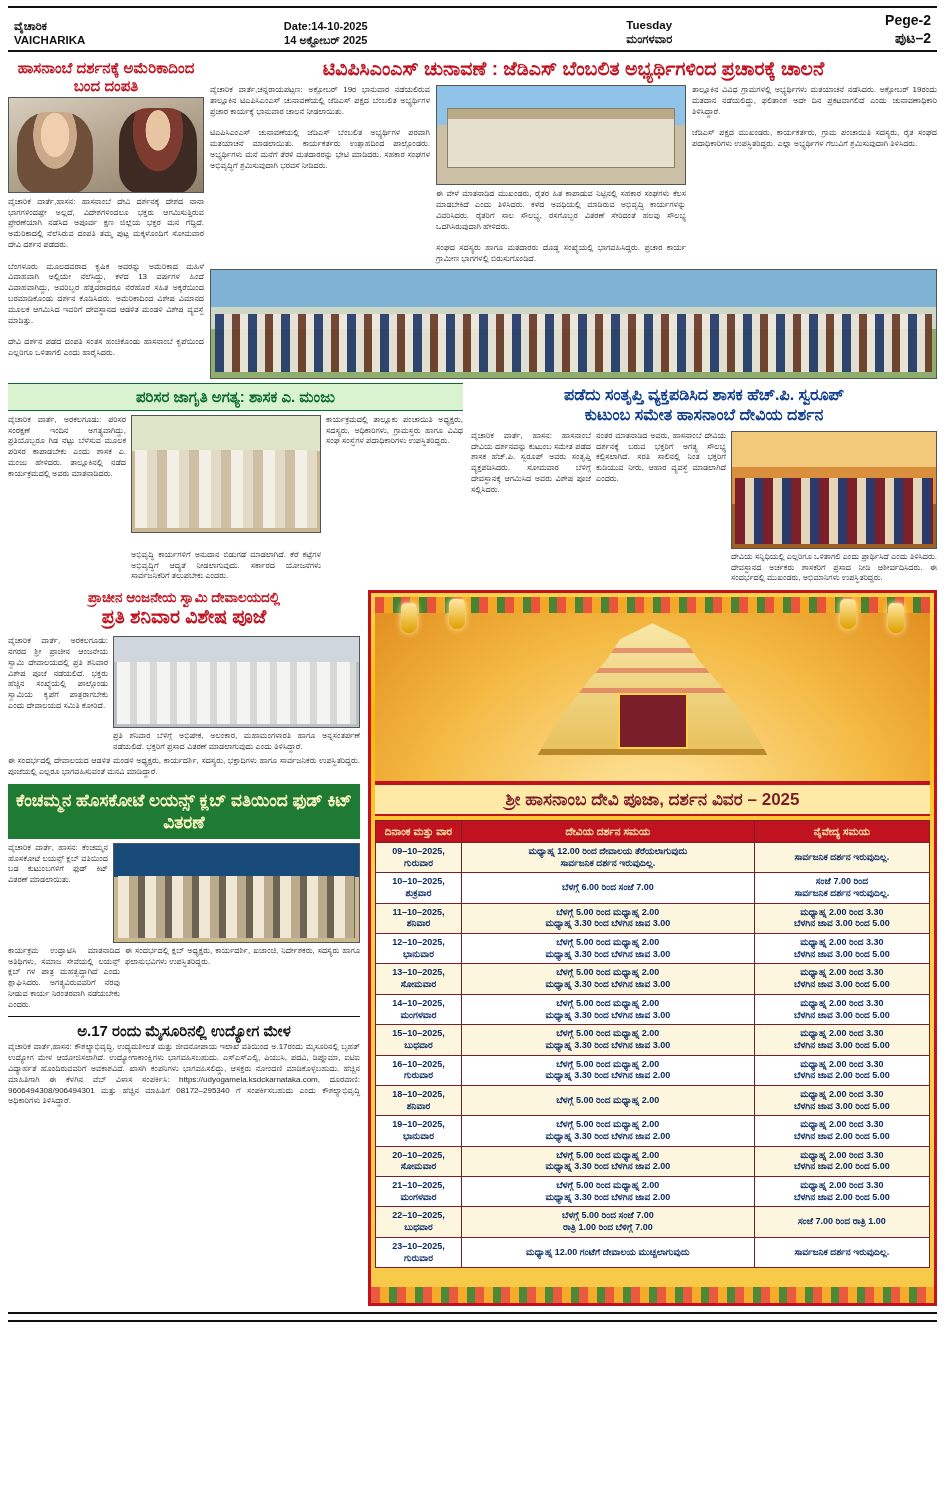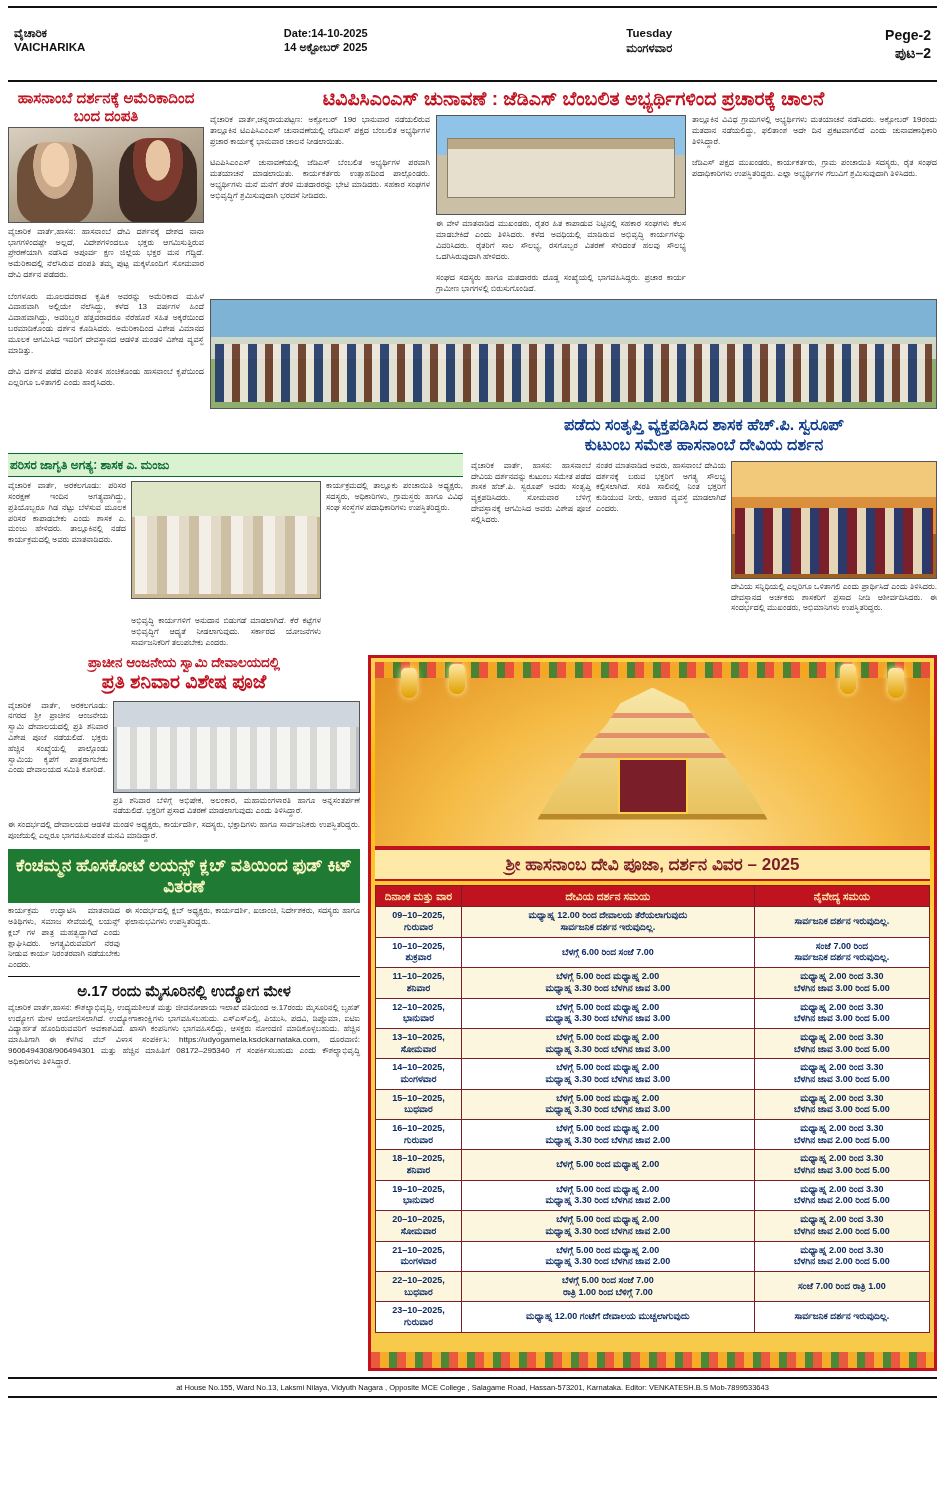--- a/index.html
+++ b/index.html
@@ -13,22 +13,22 @@
   }
   .page {
     width:945px; height:1507px;
     padding:6px 8px 0 8px;
     position:relative;
   }
   
   .masthead {
     border-top:2px solid #111;
     border-bottom:2px solid #111;
-    display:flex; align-items:flex-start;
-    padding:18px 6px;
+    display:flex; align-items:flex-end;
+    padding:3px 6px;
     font-size:11px;
   }
   .mast-left { width:150px; font-weight:bold; line-height:1.25; font-size:11.5px; }
   .mast-date { flex:1; text-align:center; font-weight:bold; line-height:1.3; font-size:11px;}
   .mast-day  { flex:1; text-align:center; font-weight:bold; line-height:1.3; font-size:11.5px;}
   .mast-page { width:120px; text-align:right; font-weight:bold; line-height:1.3; font-size:14px;}
 
   
   .kn { font-size:8px; line-height:1.35; text-align:justify; color:#1a1a1a; }
 
@@ -86,22 +86,22 @@
 
   
   .band {
     margin-top:6px; padding:5px 6px;
     font-weight:bold; text-align:center; line-height:1.2;
   }
   .mid { display:flex; gap:8px; margin-top:4px; }
   .mid-left { width:455px; }
   .mid-right { flex:1; }
   .sect-head-green {
-    font-size:12px; font-weight:bold; color:#0b6b2f; text-align:left; line-height:1.2;
-    background:#d9f2d0; padding:4px 2px; border-top:1px solid #0b6b2f; border-bottom:1px solid #0b6b2f;margin-top:40px;
+    font-size:15px; font-weight:bold; color:#0b6b2f; text-align:center; line-height:1.2;
+    background:#d9f2d0; padding:4px 2px; border-top:1px solid #0b6b2f; border-bottom:1px solid #0b6b2f;
   }
   .sect-head-blue {
     font-size:16px; font-weight:bold; color:#0d3c8c; text-align:center; line-height:1.25; padding:2px;
   }
   .three { display:flex; gap:5px; margin-top:4px; }
   .photo.felicitate {
     height:118px;
     background:linear-gradient(#dfe6c8 0 30%, #c8b893 30% 100%);
     position:relative;
   }
@@ -333,20 +333,28 @@
           <div style="flex:1">
             <div class="photo menrow"></div>
             <div class="kn" style="margin-top:3px;">ಪ್ರತಿ ಶನಿವಾರ ಬೆಳಿಗ್ಗೆ ಅಭಿಷೇಕ, ಅಲಂಕಾರ, ಮಹಾಮಂಗಳಾರತಿ ಹಾಗೂ ಅನ್ನಸಂತರ್ಪಣೆ ನಡೆಯಲಿದೆ. ಭಕ್ತರಿಗೆ ಪ್ರಸಾದ ವಿತರಣೆ ಮಾಡಲಾಗುವುದು ಎಂದು ತಿಳಿಸಿದ್ದಾರೆ.</div>
           </div>
         </div>
         <div class="kn" style="margin-top:3px;">ಈ ಸಂದರ್ಭದಲ್ಲಿ ದೇವಾಲಯದ ಆಡಳಿತ ಮಂಡಳಿ ಅಧ್ಯಕ್ಷರು, ಕಾರ್ಯದರ್ಶಿ, ಸದಸ್ಯರು, ಭಕ್ತಾದಿಗಳು ಹಾಗೂ ಸಾರ್ವಜನಿಕರು ಉಪಸ್ಥಿತರಿದ್ದರು. ಪೂಜೆಯಲ್ಲಿ ಎಲ್ಲರೂ ಭಾಗವಹಿಸುವಂತೆ ಮನವಿ ಮಾಡಿದ್ದಾರೆ.</div>
       </div>
 
       <div class="band darkgreen">ಕೆಂಚಮ್ಮನ ಹೊಸಕೋಟೆ ಲಯನ್ಸ್ ಕ್ಲಬ್ ವತಿಯಿಂದ ಫುಡ್ ಕಿಟ್ ವಿತರಣೆ</div>
 
+      <div class="three">
+        <div style="width:100px">
+          <div class="kn">ವೈಚಾರಿಕ ವಾರ್ತೆ, ಹಾಸನ: ಕೆಂಚಮ್ಮನ ಹೊಸಕೋಟೆ ಲಯನ್ಸ್ ಕ್ಲಬ್ ವತಿಯಿಂದ ಬಡ ಕುಟುಂಬಗಳಿಗೆ ಫುಡ್ ಕಿಟ್ ವಿತರಣೆ ಮಾಡಲಾಯಿತು.</div>
+        </div>
+        <div style="flex:1">
+          <div class="photo fooddist"></div>
+        </div>
+      </div>
       <div class="three" style="margin-top:3px;">
         <div style="width:112px">
             <div class="kn">ಕಾರ್ಯಕ್ರಮ ಉದ್ಘಾಟಿಸಿ ಮಾತನಾಡಿದ ಅತಿಥಿಗಳು, ಸಮಾಜ ಸೇವೆಯಲ್ಲಿ ಲಯನ್ಸ್ ಕ್ಲಬ್ ಗಳ ಪಾತ್ರ ಮಹತ್ವದ್ದಾಗಿದೆ ಎಂದು ಶ್ಲಾಘಿಸಿದರು. ಅಗತ್ಯವಿರುವವರಿಗೆ ನೆರವು ನೀಡುವ ಕಾರ್ಯ ನಿರಂತರವಾಗಿ ನಡೆಯಬೇಕು ಎಂದರು.</div>
           </div>
         <div style="flex:1">
             <div class="kn">ಈ ಸಂದರ್ಭದಲ್ಲಿ ಕ್ಲಬ್ ಅಧ್ಯಕ್ಷರು, ಕಾರ್ಯದರ್ಶಿ, ಖಜಾಂಚಿ, ನಿರ್ದೇಶಕರು, ಸದಸ್ಯರು ಹಾಗೂ ಫಲಾನುಭವಿಗಳು ಉಪಸ್ಥಿತರಿದ್ದರು.</div>
           </div>
       </div>
 
       <div style="border-top:1px solid #111; margin-top:5px;"></div>
@@ -514,16 +522,15 @@
                 <td style="white-space: pre-line;">ಸಾರ್ವಜನಿಕ ದರ್ಶನ ಇರುವುದಿಲ್ಲ.</td>
               </tr>
             </tbody>
         </table>
         <div class="poster-bottom"></div>
       </div>
     </div>
   </div>
 
   <div class="footer">
-    <div>at House No.155,  Ward No.13, Laksmi Nilaya, Vidyuth Nagara , Opposite MCE College , Salagame Road, Hassan-573201, Karnataka.     Editor:  VENKATESH.B.S Mob-7899533643</div>
   </div>
 
 </div>
 
 </body></html>

